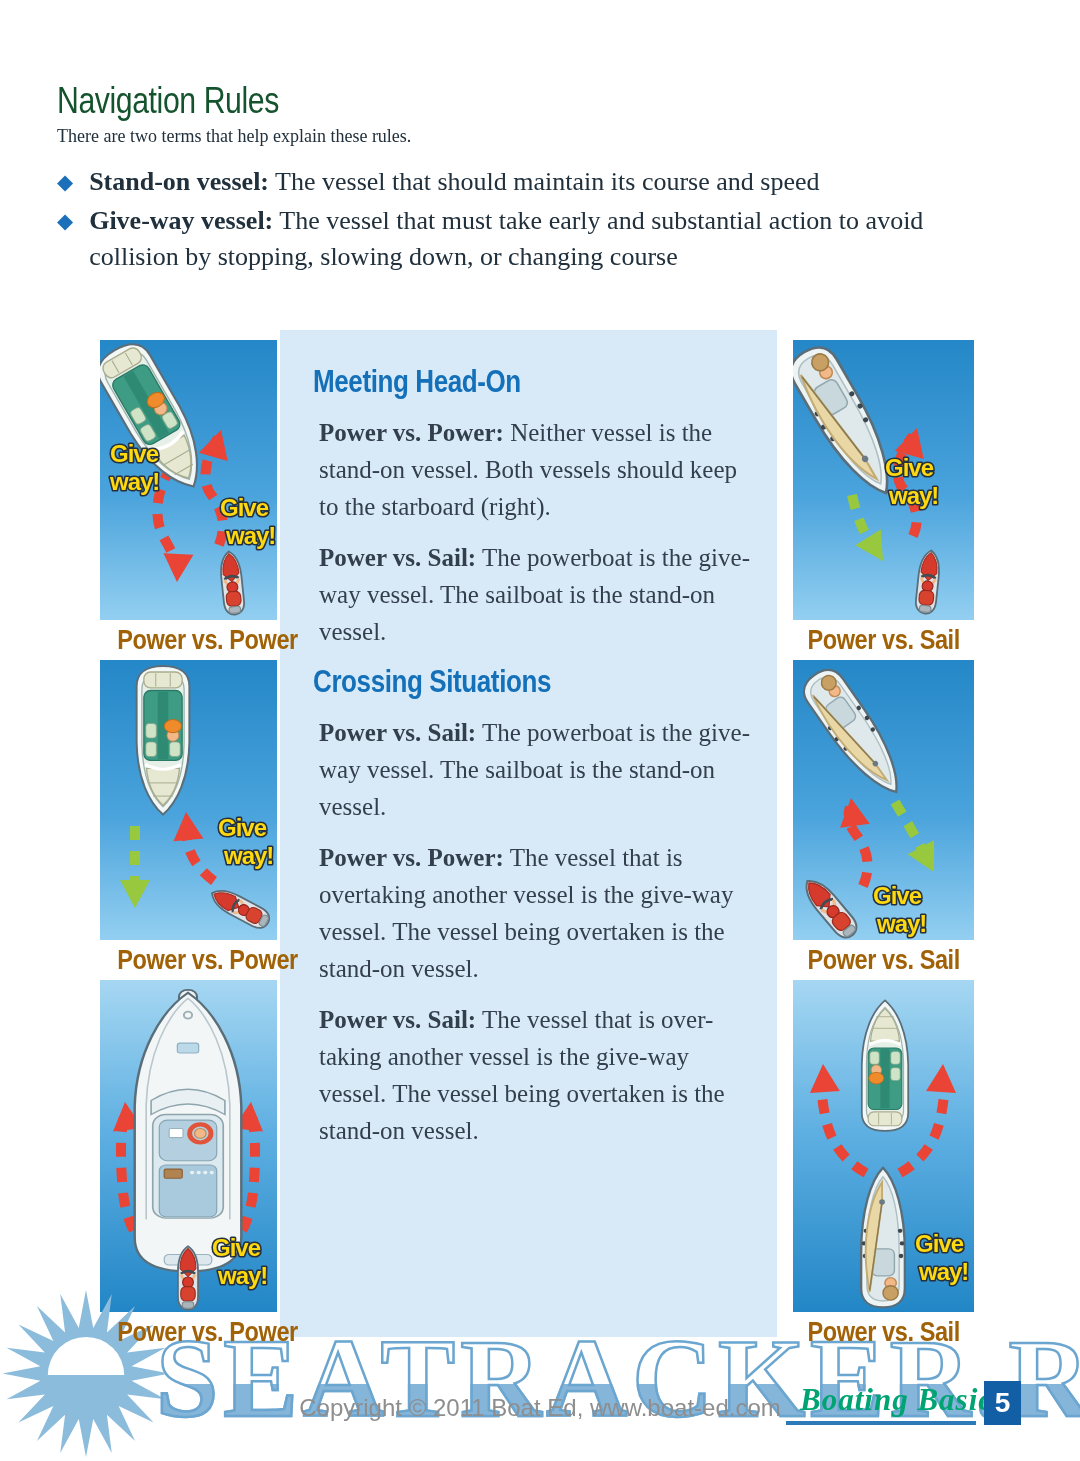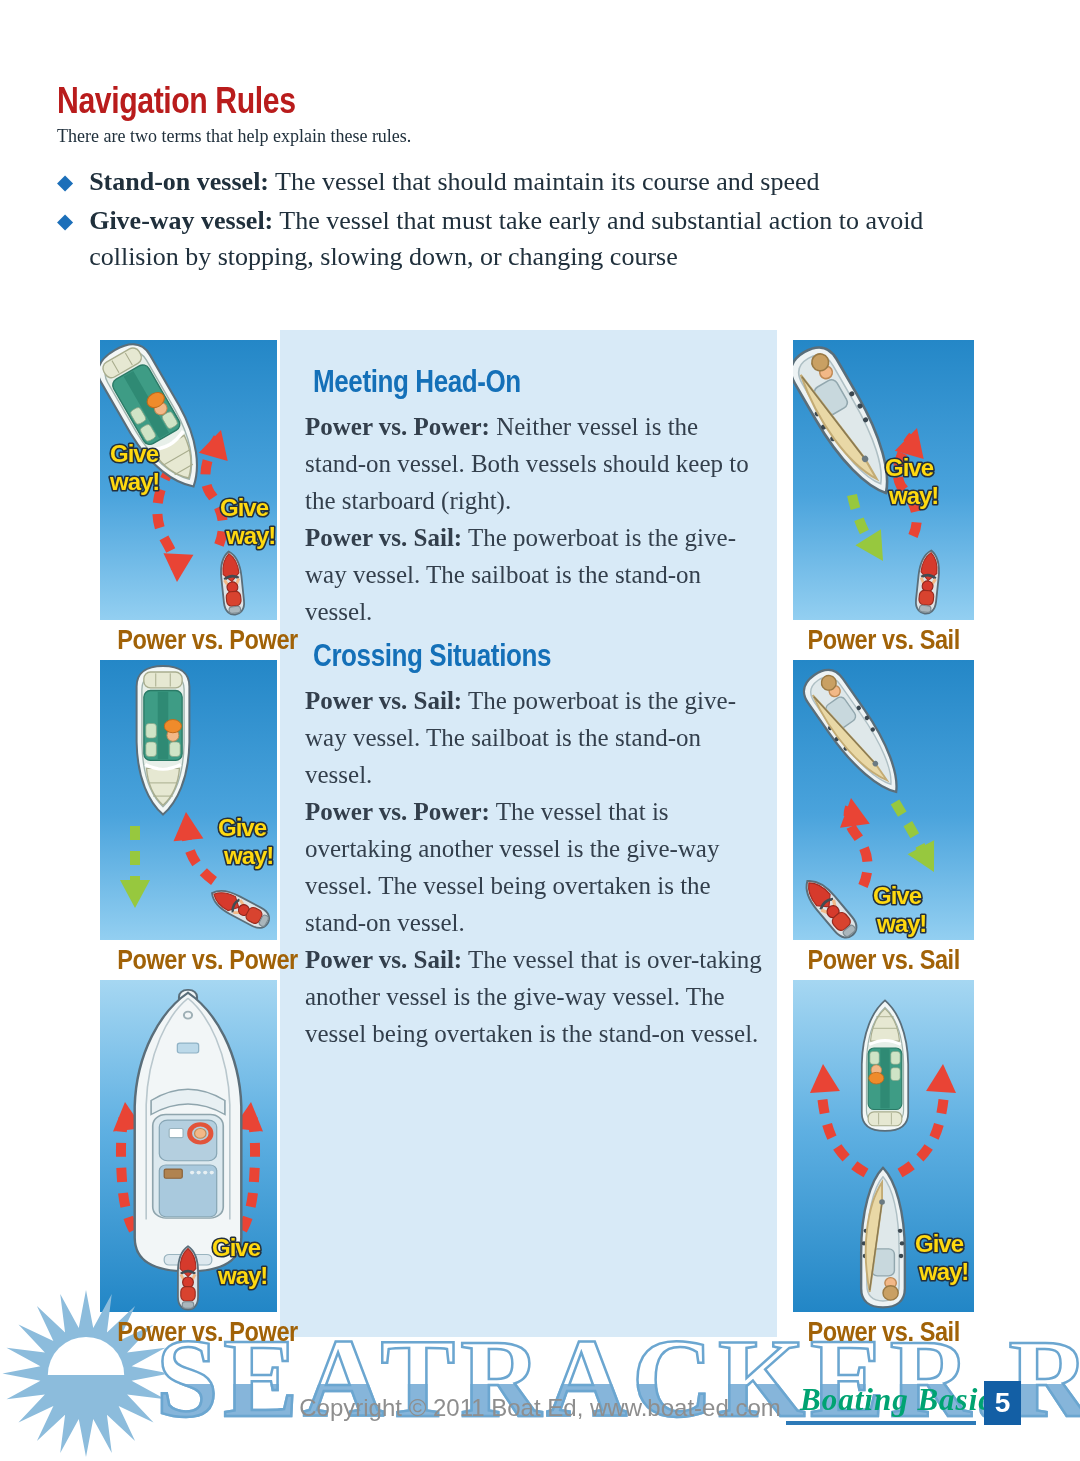--- a/index.html
+++ b/index.html
@@ -2,33 +2,33 @@
 <html><head>
 <meta charset="utf-8">
 <style>
   html,body{margin:0;padding:0;background:#e8e8e8}
   .page{position:relative;width:1080px;height:1461px;background:#ffffff;overflow:hidden;
         font-family:"Liberation Serif",serif;margin:0 auto}
   .abs{position:absolute}
   .cond{display:inline-block;transform:scaleX(0.84);transform-origin:0 50%;letter-spacing:-0.5px;white-space:nowrap}
   .cond-c{display:inline-block;transform:scaleX(0.84);transform-origin:50% 50%;letter-spacing:-0.5px;white-space:nowrap}
 
-  .title{left:57px;top:80px;font-family:"Liberation Sans",sans-serif;font-weight:bold;
-         font-size:36px;color:#b91c1c;z-index:2}
+  .title{left:57px;top:80px;font-family:"Liberation Sans",sans-serif;font-weight:normal;
+         font-size:36px;color:#14532d;z-index:2}
   .intro{left:57px;top:126px;font-size:18px;color:#20303c;z-index:2}
   .bullets{left:57px;top:164px;width:956px;z-index:2}
   .bullet{display:flex;gap:16px;font-size:26px;line-height:36px;color:#20303c;margin-bottom:3px}
   .diamond{color:#1c6fb9;font-size:21px;line-height:36px;flex:0 0 auto}
   .bullet b{font-weight:bold}
 
   .panel{left:280px;top:330px;width:497px;height:1007px;background:#d8eaf7;z-index:1}
   .panel-content{position:absolute;left:25px;top:26px;right:13px}
   .sec-h{font-family:"Liberation Sans",sans-serif;font-weight:bold;font-size:31px;line-height:36px;
          color:#1470b8;margin:8px}
-  .sec p{margin:0;font-size:25px;line-height:37px;color:#333f4c}
+  .sec p{margin:14px;font-size:25px;line-height:37px;color:#333f4c}
   .sec p .lead{font-weight:bold}
 
   .figbox{position:absolute;z-index:1}
   .figbox svg{display:block}
   .grad-down{background:linear-gradient(180deg,#2487c7 0%,#4aa3dc 55%,#93cff1 100%)}
   .grad-up{background:linear-gradient(180deg,#a6d7f2 0%,#5fb0e2 45%,#2286c6 100%)}
 
   .caption{position:absolute;text-align:center;font-family:"Liberation Sans",sans-serif;font-weight:bold;
            font-size:28px;line-height:32px;color:#a16207;z-index:4}
 

